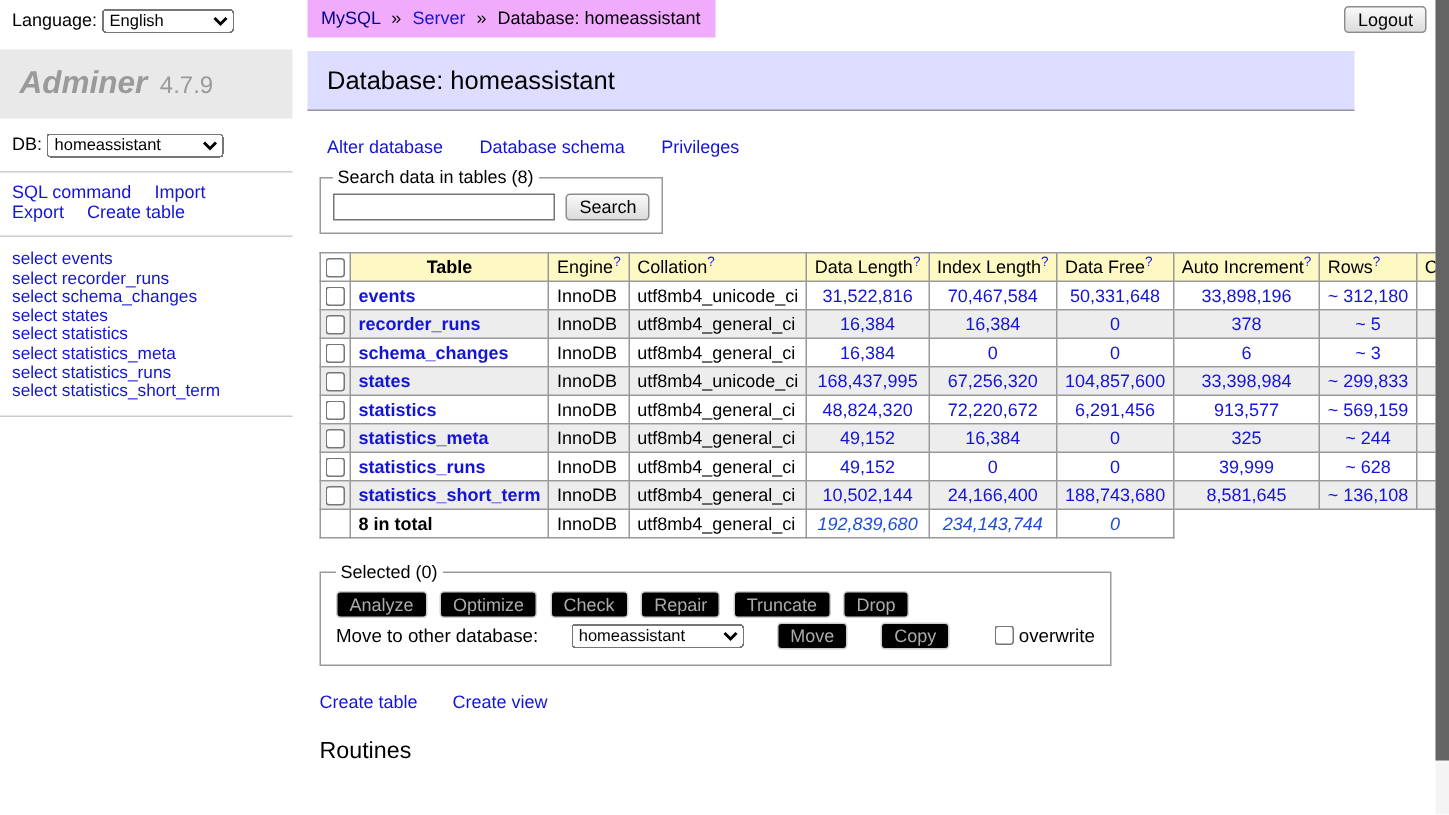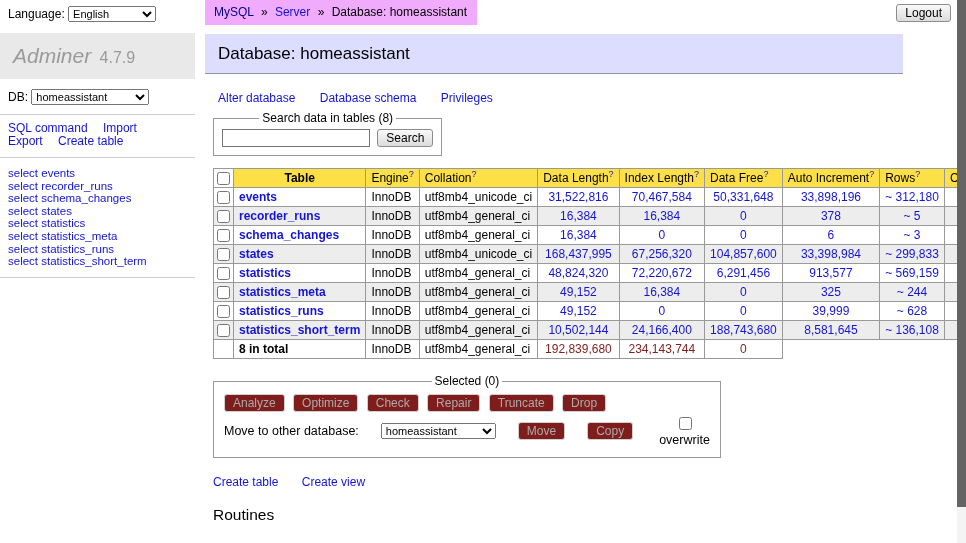--- a/index.html
+++ b/index.html
@@ -9,83 +9,83 @@
     background:#fff; color:#000;
     font-family:"Liberation Sans", sans-serif; font-size:12px;
   }
   a { color:#1414d6; text-decoration:none; cursor:pointer; }
 
   
   .sidebar { position:absolute; left:0; top:0; width:195px; }
   .lang-row { padding:6px 0 6px 8px; white-space:nowrap; }
   .lang-row select { width:88px; font-size:11px; }
   .logo-band { background:#e9e9e9; padding:11px 0 11px 13px; margin-top:5px; }
-  .logo-name { font-style:italic; font-size:21px; color:#9a9a9a; }
+  .logo-name { font-style:italic; font-size:21px; color:#9a9a9a;font-weight:bold; }
   .logo-version { font-size:16px; color:#9a9a9a; margin-left:5px; }
   .db-row { padding:10px 0 9px 8px; white-space:nowrap; }
   .db-row select { width:118px; font-size:11px; }
   .sidebar hr { border:0; border-top:1px solid #ccc; margin:0; }
   .sidebar-actions { padding:7px 30px 9px 8px; line-height:13px; }
   .sidebar-actions a { margin-right:12px; white-space:nowrap; }
   .table-list { padding:9px 0 9px 8px; }
   .table-list a { display:block; font-size:11.5px; line-height:12.6px; white-space:nowrap; }
 
   
   .logout-btn { position:absolute; top:4px; right:15px; }
   button {
     font-family:"Liberation Sans", sans-serif; font-size:12px;
     padding:1px 8px; border:1px solid #8c8c8c; border-radius:3px;
     background:linear-gradient(#f9f9f9,#dcdcdc); color:#000;
   }
-  button:disabled { color:#ababab; border-color:#cfcfcf; background:#7f1d1d; }
+  button:disabled { color:#ababab; border-color:#cfcfcf; background:#000000; }
 
   
   .main { position:absolute; left:205px; top:0; width:698px; }
   .breadcrumb { display:inline-block; background:#f0abfc; padding:5px 10px 6px 9px; font-size:12px; }
   .breadcrumb .crumb-mysql { color:#00008b; }
   .breadcrumb .sep { color:#000; margin:0 4px; }
   h2.page-title {
     margin:9px 0 0; background:#ddddff; border-bottom:1px solid #95959d;
     font-weight:normal; font-size:17px; padding:10px 0 9px 13px;
   }
   .nav-links { margin:17px 0 0 13px; }
   .nav-links a { margin-right:21px; }
   h3.section-h { font-weight:normal; font-size:15.5px; margin:17px 0 0 8px; }
 
   fieldset { border:1px solid #999; width:fit-content; margin:6px 0 0 8px; padding:4px 8px 8px; }
-  legend { font-size:12px; padding:0 3px;text-align:center; }
+  legend { font-size:12px; padding:0 3px; }
   .search-fs input[type=text] { width:148px; height:18px; border:1px solid #767676; font-size:12px; padding:1px 3px; margin-right:4px; }
 
   
   table.objects { border-collapse:collapse; margin:12px 0 0 8px; font-size:12px; }
   .objects th, .objects td { border:1px solid #999; padding:2px 5px; white-space:nowrap; height:17px; }
-  .objects thead th { background:#fde047; font-weight:normal; text-align:left; }
+  .objects thead th { background:#fef9c3; font-weight:normal; text-align:left; }
   .objects thead th.check-cell { background:#fff; }
   .objects thead th.col-table { font-weight:bold; text-align:center; width:112px; }
   .objects sup { font-size:9px; line-height:0; }
   .objects td.check-cell, .objects th.check-cell { text-align:center; padding:1px 3px; width:14px; }
   .objects input[type=checkbox] { margin:0; vertical-align:middle; }
   .objects td.num { text-align:center; }
   .objects td.num a { font-weight:normal; }
   .objects a.tbl-link { font-weight:bold; }
   .objects tbody tr:nth-child(even) { background:#ededed; }
   .objects tr.total-row { background:#fff; }
   .objects tr.total-row td.name { font-weight:bold; }
-  .objects tr.total-row td.num { color:#7f1d1d; }
+  .objects tr.total-row td.num { color:#1d4ed8;font-style:italic; }
   .objects td.tail { border:none; background:#fff; }
   .col-engine { width:38px; } .col-collation { width:96px; }
   .col-dlen { width:60px; } .col-ilen { width:68px; } .col-dfree { width:58px; }
   .col-ai { width:80px; } .col-rows { width:48px; } .col-comment { width:50px; }
 
   
   .selected-fs { margin-top:15px; padding:6px 10px 10px; }
   .sel-buttons button { margin-right:5px; }
   .move-row { margin-top:2px; display:flex; align-items:center; gap:22px; font-size:12.5px; }
   .move-row select { width:115px; font-size:11px; }
-  .overwrite-wrap { display:flex; align-items:center; margin-left:4px;flex-direction:column; }
+  .overwrite-wrap { display:flex; align-items:center; margin-left:4px; }
 
   .create-links { margin:17px 0 11px 8px; }
   .create-links a { margin-right:20px; }
 
   
   .scrollbar { position:absolute; right:0; top:0; width:9px; height:543px; background:#f4f4f4; }
   .scrollbar .thumb { width:9px; height:507px; background:#646464; }
 </style>
 </head>
 <body>

